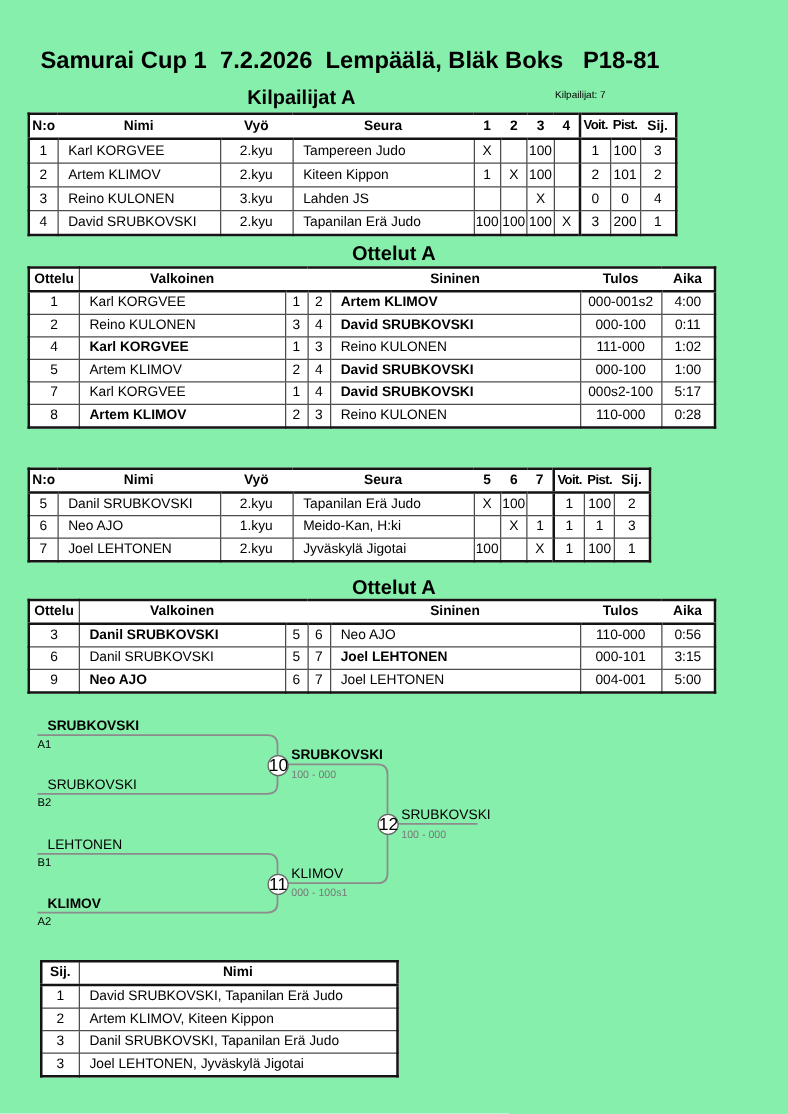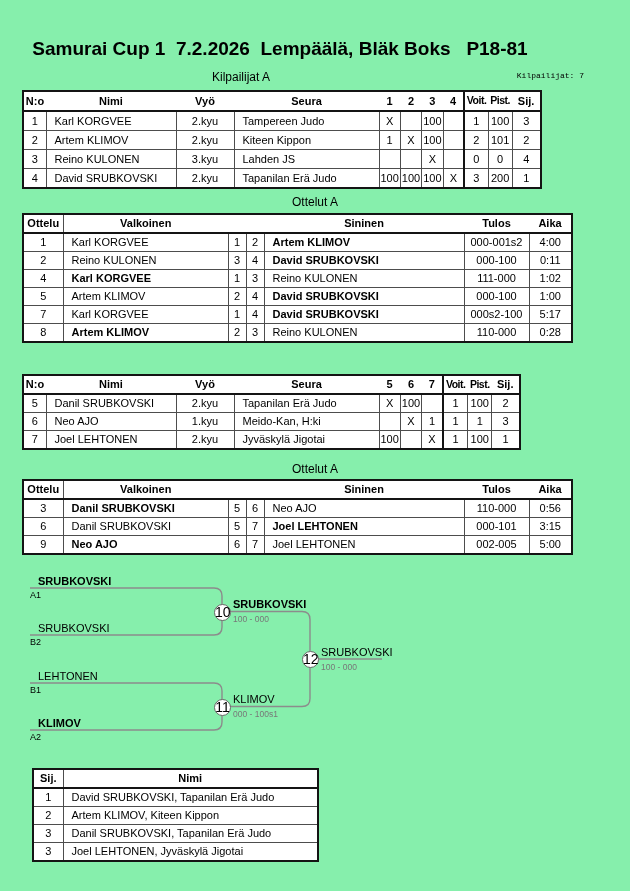--- a/index.html
+++ b/index.html
@@ -1,21 +1,21 @@
 <!DOCTYPE html>
 <html><head>
 <meta charset="utf-8">
 <style>
   html,body{margin:0;padding:0;background:#fff;}
   #page{position:relative;width:630px;height:891px;background:#86efac;overflow:hidden;
         font-family:"Liberation Sans","DejaVu Sans",sans-serif;color:#000;}
   .abs{position:absolute;}
   .main-title{font-size:19px;font-weight:bold;text-align:center;white-space:pre;}
-  .sec{position:absolute;font-size:12px;font-weight:normal;text-align:center;white-space:nowrap;}
-  .count{position:absolute;font-size:8px;text-align:right;font-family:Liberation Mono, monospace;}
+  .sec{position:absolute;font-size:16px;font-weight:bold;text-align:center;white-space:nowrap;}
+  .count{position:absolute;font-size:8px;text-align:left;}
   table{position:absolute;border-collapse:collapse;table-layout:fixed;background:#fff;
         border:2px solid #141414;}
   td,th{border:1px solid #4d4d4d;padding:0 1px;font-size:11px;text-align:center;
         white-space:nowrap;overflow:hidden;font-weight:normal;line-height:1.1;}
   th{border-left:0;border-right:0;border-bottom:2px solid #141414;font-weight:bold;}
   th.hb{border-right:1px solid #4d4d4d;}
   .sep,th.sep{border-left:2px solid #141414;}
   th.tight{letter-spacing:-0.5px;font-size:10.5px;}
   td.l{text-align:left;padding-left:8px;}
   th.l{text-align:center;padding-left:1px;}
@@ -326,21 +326,21 @@
           <td class="name l b">Joel LEHTONEN</td>
           <td class="tulos">000-101</td>
           <td class="aika">3:15</td>
         </tr>
         <tr>
           <td class="mnum hb">9</td>
           <td class="name l b">Neo AJO</td>
           <td class="mid">6</td>
           <td class="mid">7</td>
           <td class="name l">Joel LEHTONEN</td>
-          <td class="tulos">002-005</td>
+          <td class="tulos">004-001</td>
           <td class="aika">5:00</td>
         </tr>
       </tbody>
     </table>
 
   <div class="bracket pos-bracket">
     <svg width="630" height="195" viewBox="0 0 630 195">
       <g fill="none" stroke="#8c8c8c" stroke-width="1.4">
         <path d="M30,23 H214 Q222,23 222,31 V62 Q222,70 214,70 H30"></path>
         <path d="M30,118 H214 Q222,118 222,126 V157 Q222,165 214,165 H30"></path>

